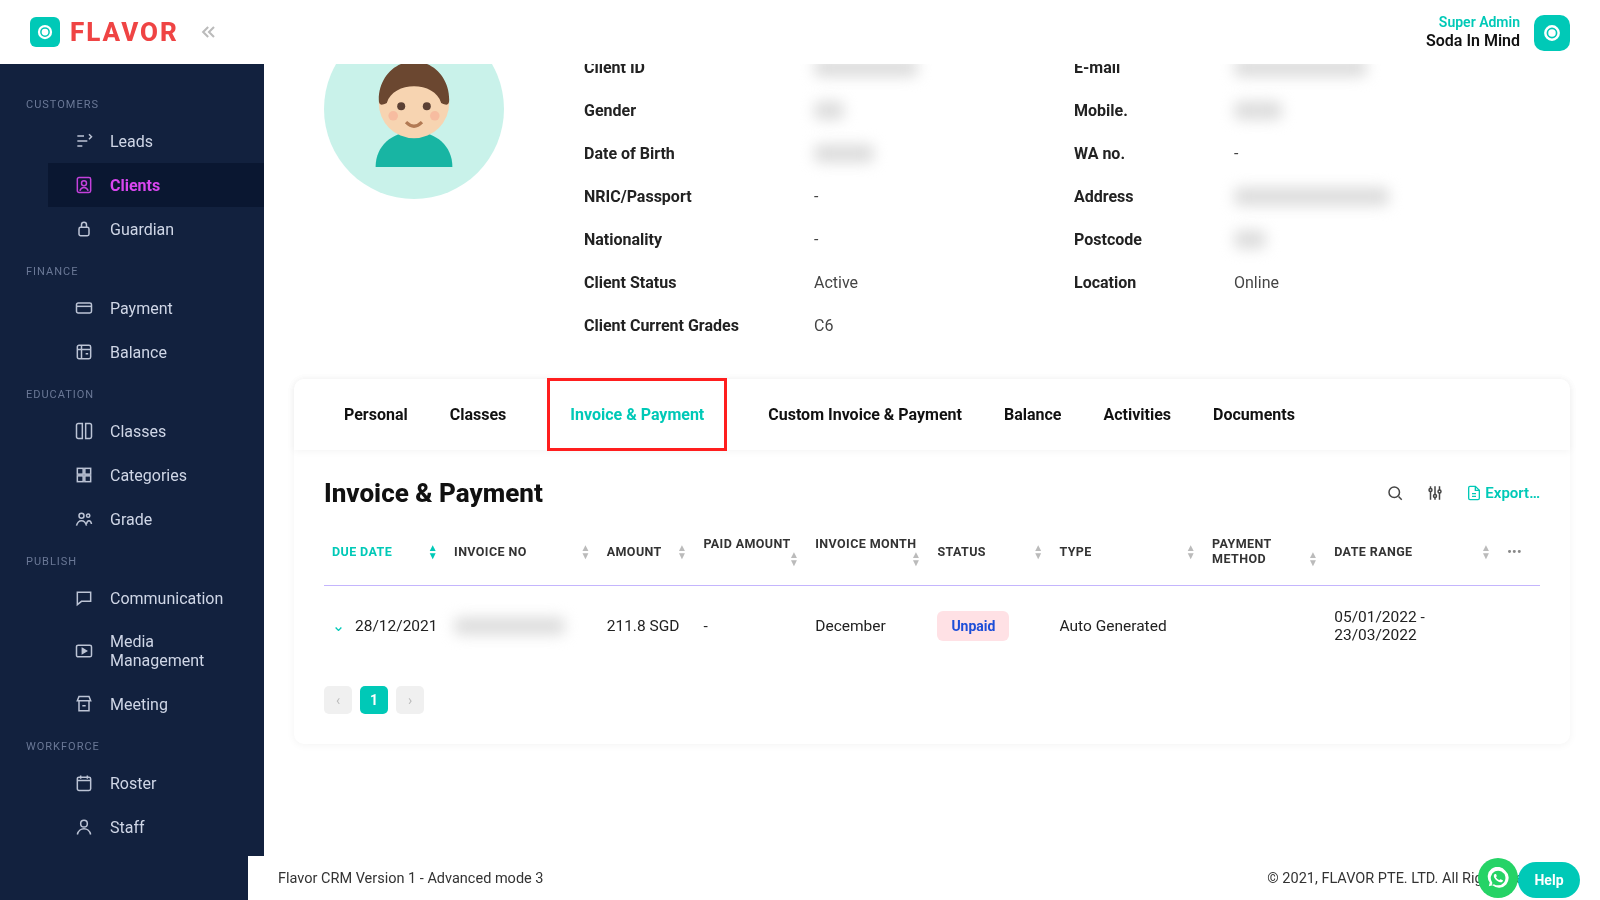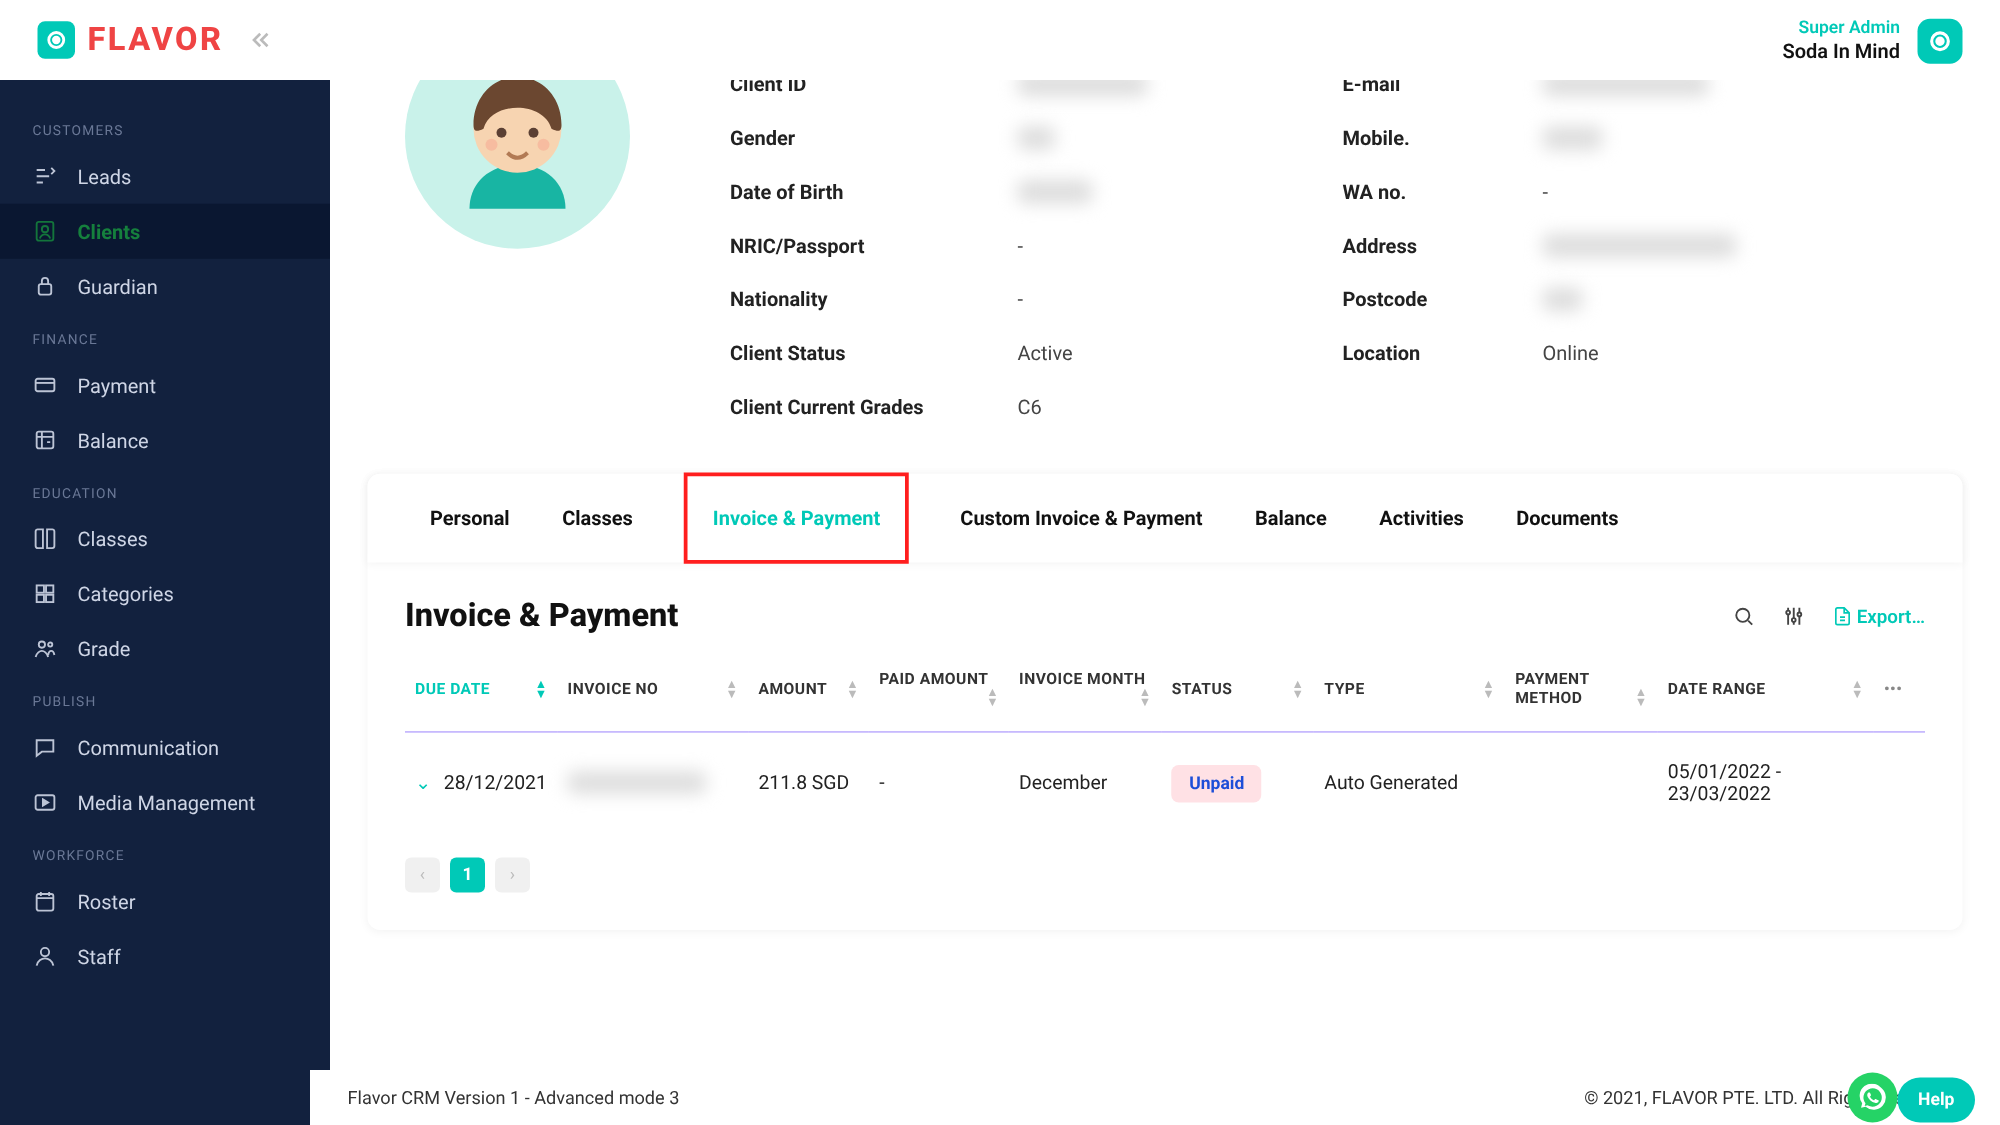--- a/index.html
+++ b/index.html
@@ -77,24 +77,25 @@
     text-transform: uppercase;
   }
   .sidebar-item {
     display: flex;
     align-items: center;
     gap: 16px;
     padding: 12px 26px;
     font-size: 16px;
     cursor: pointer;
     color: #cfd6e6;
+    margin-left: 48px;
   }
   .sidebar-item.active {
     background: #0a1731;
-    color: #15803d;
+    color: #d946ef;
     font-weight: 700;
   }
   .sidebar-item .icon {
     width: 20px; text-align: center;
     opacity: .9;
   }
 
   
   .main {
     position: absolute;
@@ -391,20 +392,28 @@
       <span>Communication</span>
     </div>
     <div class="sidebar-item">
       <span class="icon">
         <svg width="20" height="20" viewBox="0 0 24 24" fill="none" stroke="currentColor" stroke-width="1.8">
           <rect x="3" y="5" width="18" height="14" rx="2"></rect>
           <path d="M10 9l5 3-5 3z" fill="currentColor"></path>
         </svg>
       </span>
       <span>Media Management</span>
+    </div>
+    <div class="sidebar-item">
+      <span class="icon">
+        <svg width="20" height="20" viewBox="0 0 24 24" fill="none" stroke="currentColor" stroke-width="1.8">
+          <path d="M6 3h12l2 5H4zM6 8v12h12V8M10 14h4"></path>
+        </svg>
+      </span>
+      <span>Meeting</span>
     </div>
     <div class="sidebar-section">WORKFORCE</div>
     <div class="sidebar-item">
       <span class="icon">
         <svg width="20" height="20" viewBox="0 0 24 24" fill="none" stroke="currentColor" stroke-width="1.8">
           <rect x="4" y="5" width="16" height="16" rx="2"></rect>
           <path d="M4 9h16M8 3v4M16 3v4"></path>
         </svg>
       </span>
       <span>Roster</span>

